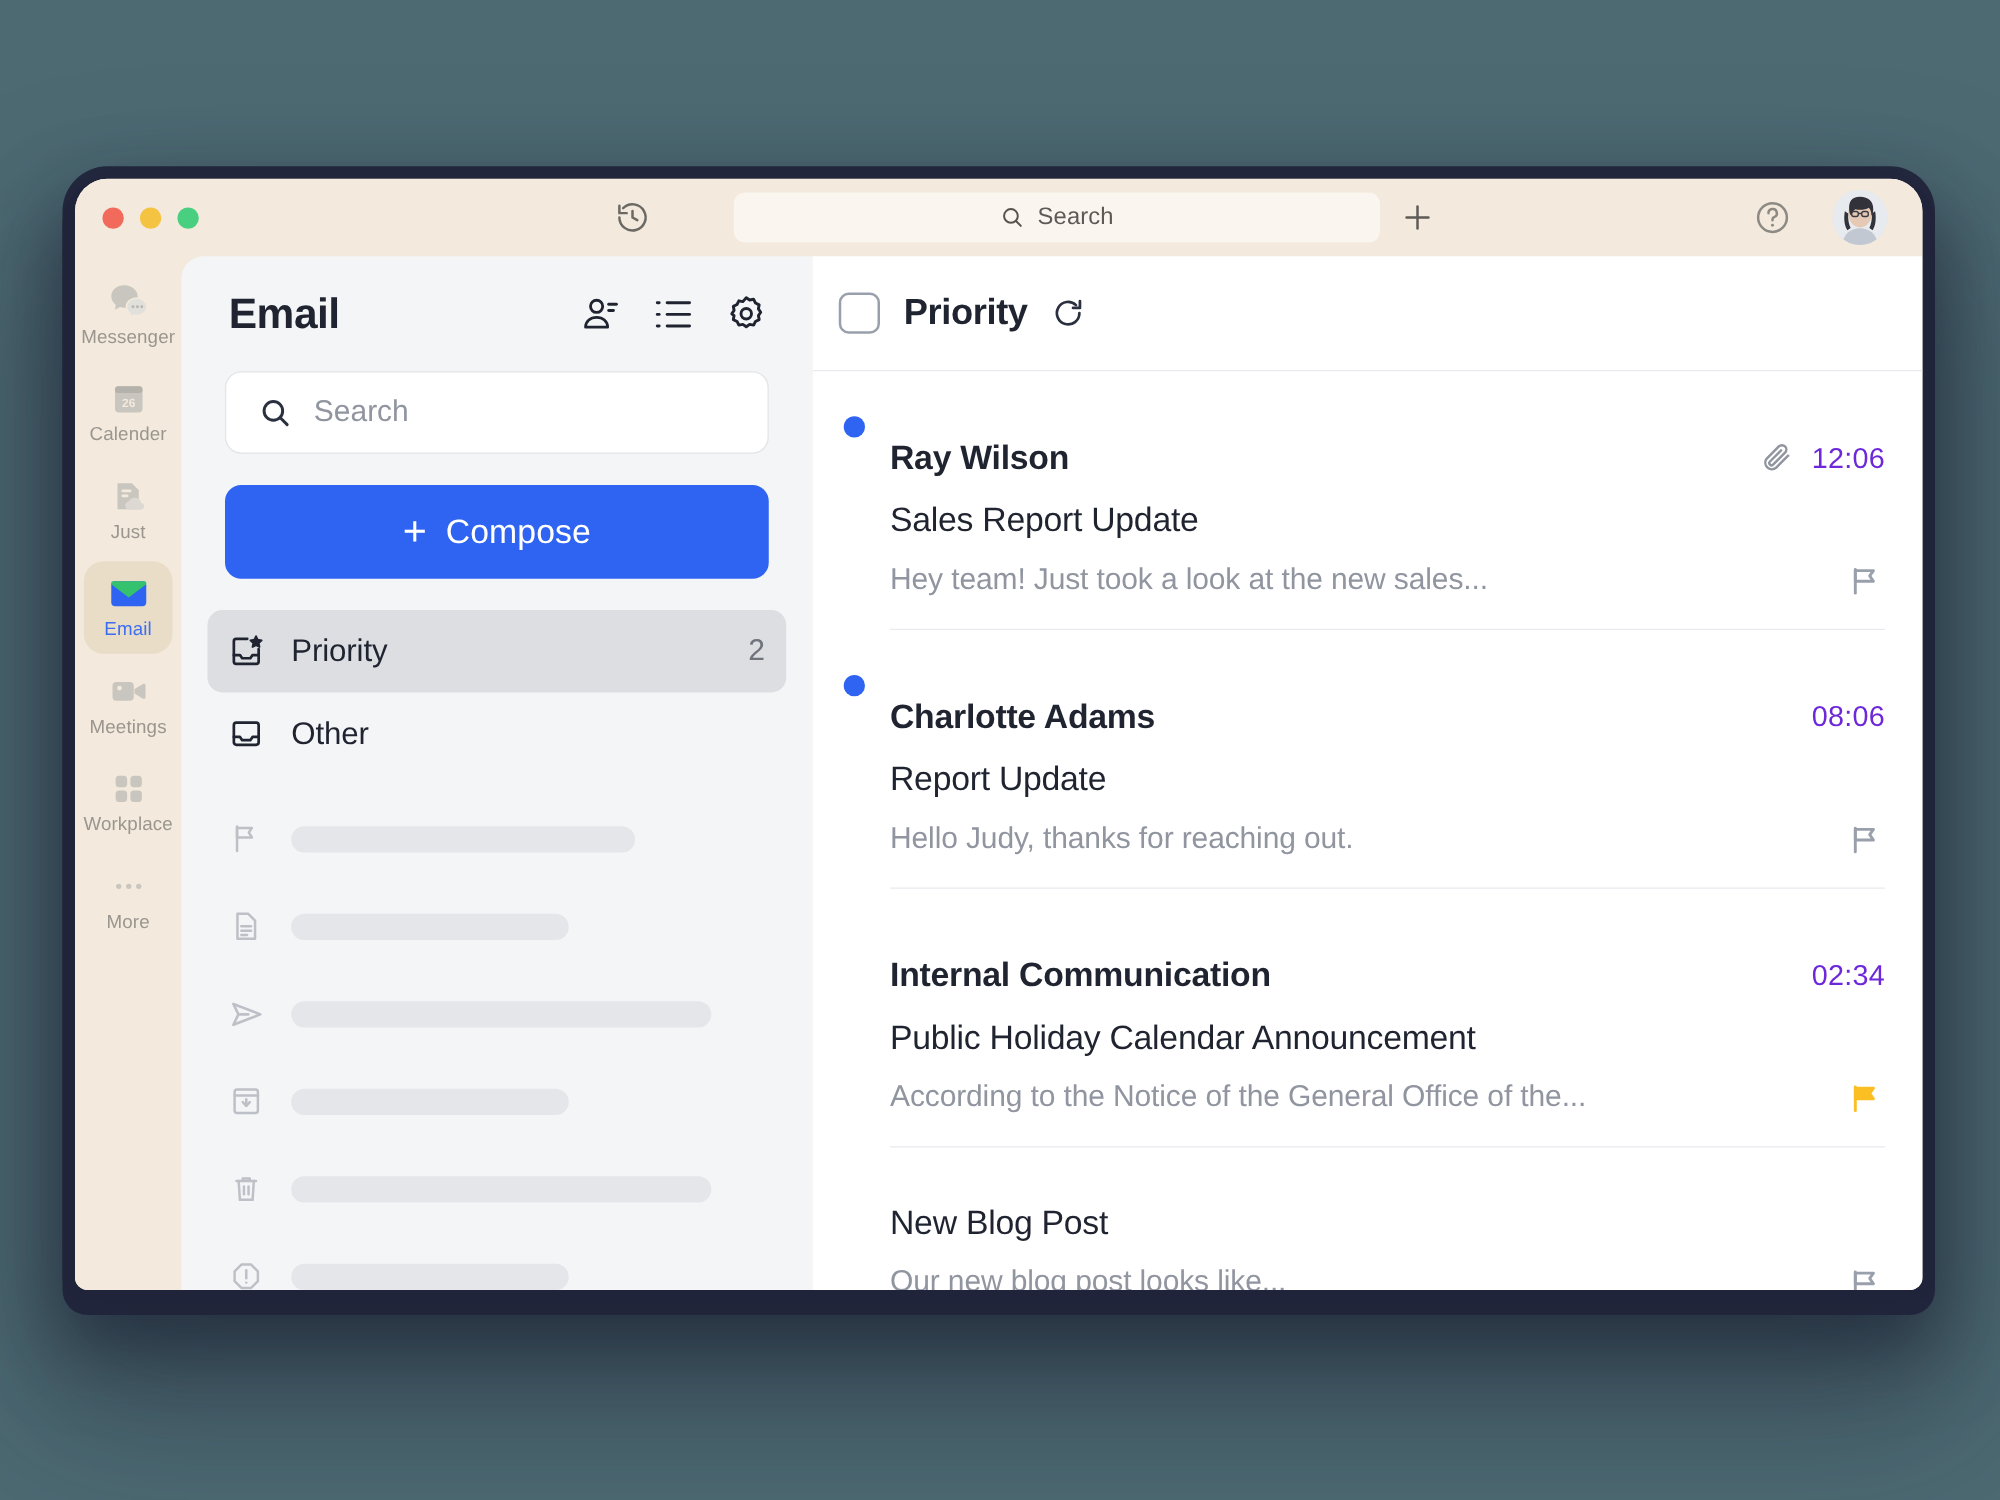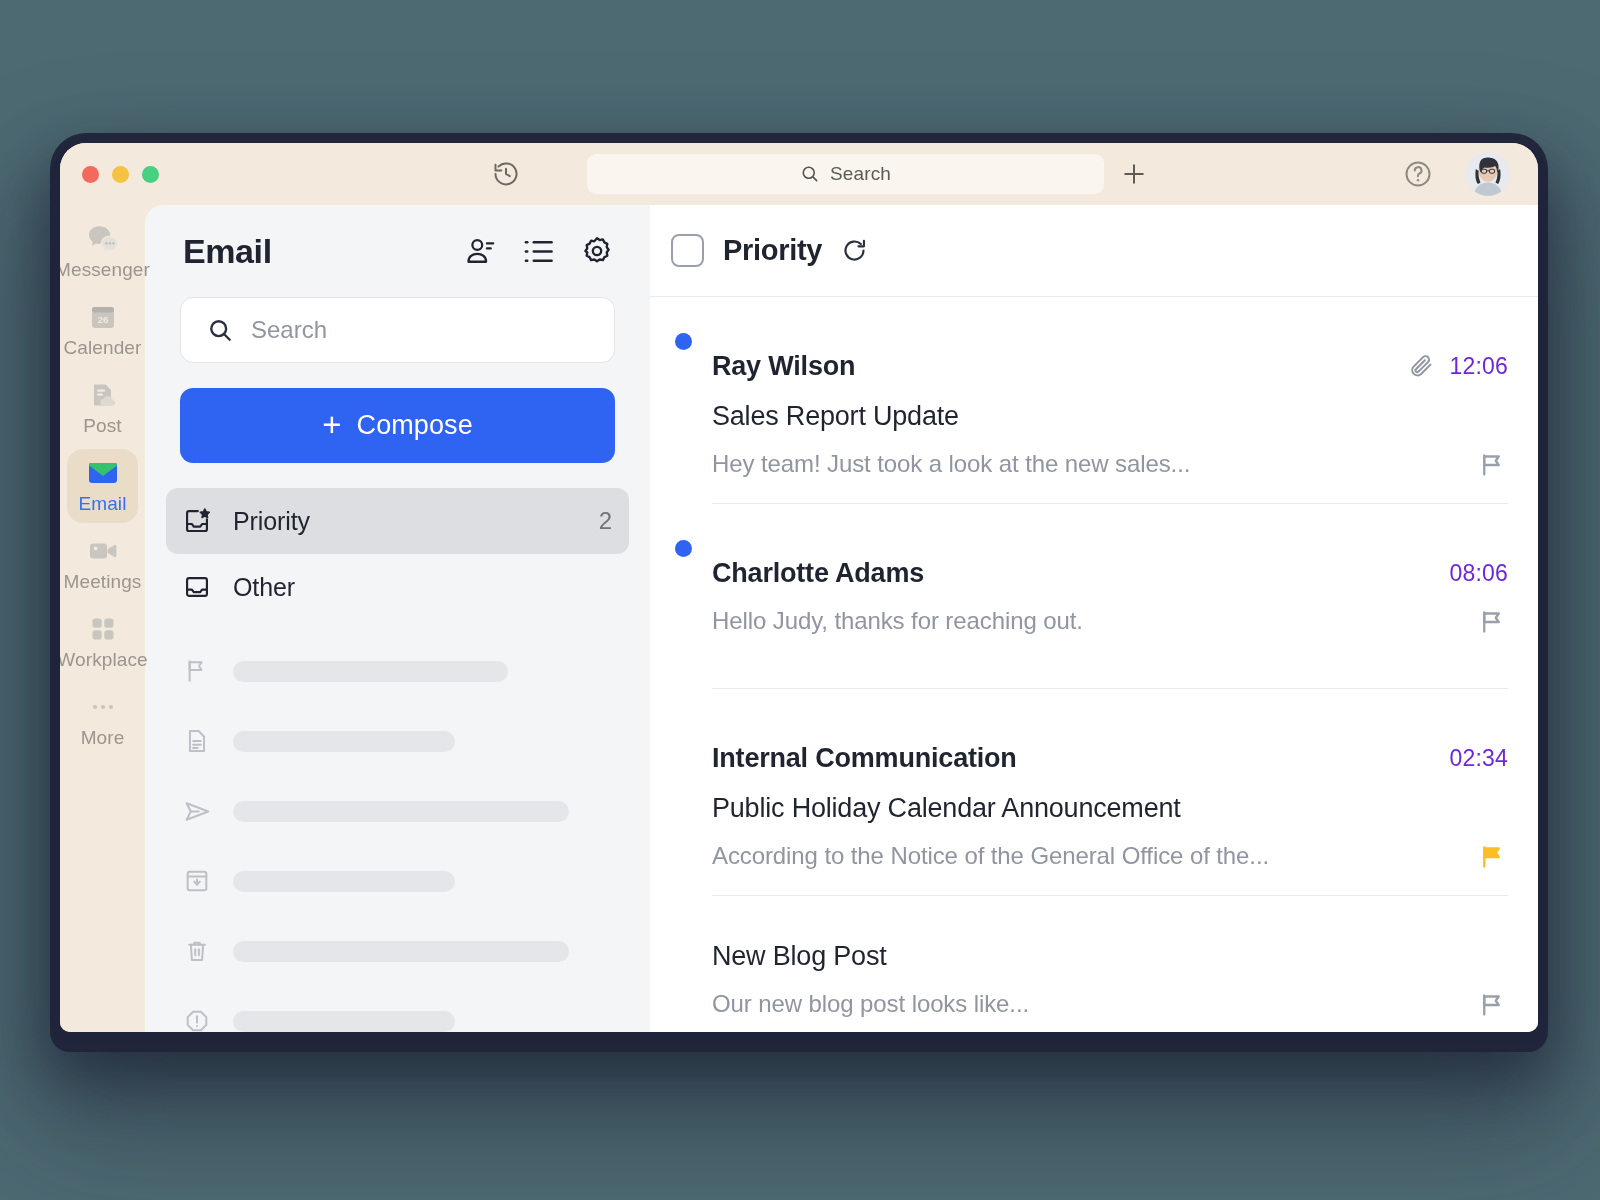--- a/index.html
+++ b/index.html
@@ -120,21 +120,21 @@
     height: 78px;
     display: flex;
     flex-direction: column;
     align-items: center;
     justify-content: center;
     gap: 5px;
     position: relative;
   }
   .rail-icon { height: 30px; display: flex; align-items: center; justify-content: center; }
   .rail-label {
-    font-size: 19px;
+    font-size: 15px;
     color: #9a968f;
     letter-spacing: .1px;
     white-space: nowrap;
   }
   .rail-item.active .rail-label { color: #3b6ef3; }
   .rail-item.active::before {
     content: "";
     position: absolute;
     left: 7px; right: 7px; top: 2px; bottom: 2px;
     background: #e9ddc7;
@@ -405,21 +405,21 @@
 
     <div class="rail-item">
       <div class="rail-icon">
         <svg width="30" height="30" viewBox="0 0 30 30">
           <path d="M6 4.6h11.6L23 10.1v15.3H6z" fill="#c9c6bf"></path>
           <rect x="9.2" y="9.6" width="8" height="2.1" rx="1" fill="#f3e9dc"></rect>
           <rect x="9.2" y="13.6" width="5.6" height="2.1" rx="1" fill="#f3e9dc"></rect>
           <path d="M20 16.2c2.6 0 4.6 1.8 4.8 4 1.5.2 2.6 1.3 2.6 2.7 0 1.6-1.4 2.8-3.1 2.8h-8.6c-2 0-3.6-1.5-3.6-3.4 0-1.8 1.4-3.2 3.2-3.4.5-1.6 2.3-2.7 4.7-2.7z" fill="#ddd9d2"></path>
         </svg>
       </div>
-      <div class="rail-label">Post</div>
+      <div class="rail-label">Just</div>
     </div>
 
     <div class="rail-item active">
       <div class="rail-icon">
         <svg width="32" height="26" viewBox="0 0 32 26">
           <rect x="2" y="3" width="28" height="20" rx="3.2" fill="#2f63f2"></rect>
           <path d="M2 5.4l14 10.6L30 5.4V4.2A1.2 1.2 0 0 0 28.8 3H3.2A1.2 1.2 0 0 0 2 4.2z" fill="#34c26e"></path>
         </svg>
       </div>
       <div class="rail-label">Email</div>
@@ -645,20 +645,21 @@
     </div>
 
     <div class="email-item sep">
       <span class="unread-dot"></span>
       <div class="row1">
         <span class="sender">Charlotte Adams</span>
         <span class="meta">
           <span class="time">08:06</span>
         </span>
       </div>
+      <div class="subject">Report Update</div>
       <div class="row3">
         <span class="preview">Hello Judy, thanks for reaching out.</span>
         <span class="flag-btn">
           <svg width="30" height="30" viewBox="0 0 24 24" fill="none" stroke="#9aa0ab" stroke-width="1.85" stroke-linecap="round" stroke-linejoin="round">
             <line x1="5" y1="4.4" x2="5" y2="19.6"></line>
             <path d="M5 5.2h11.6l-2.4 3.4 2.4 3.4H5z"></path>
           </svg>
         </span>
       </div>
     </div>

